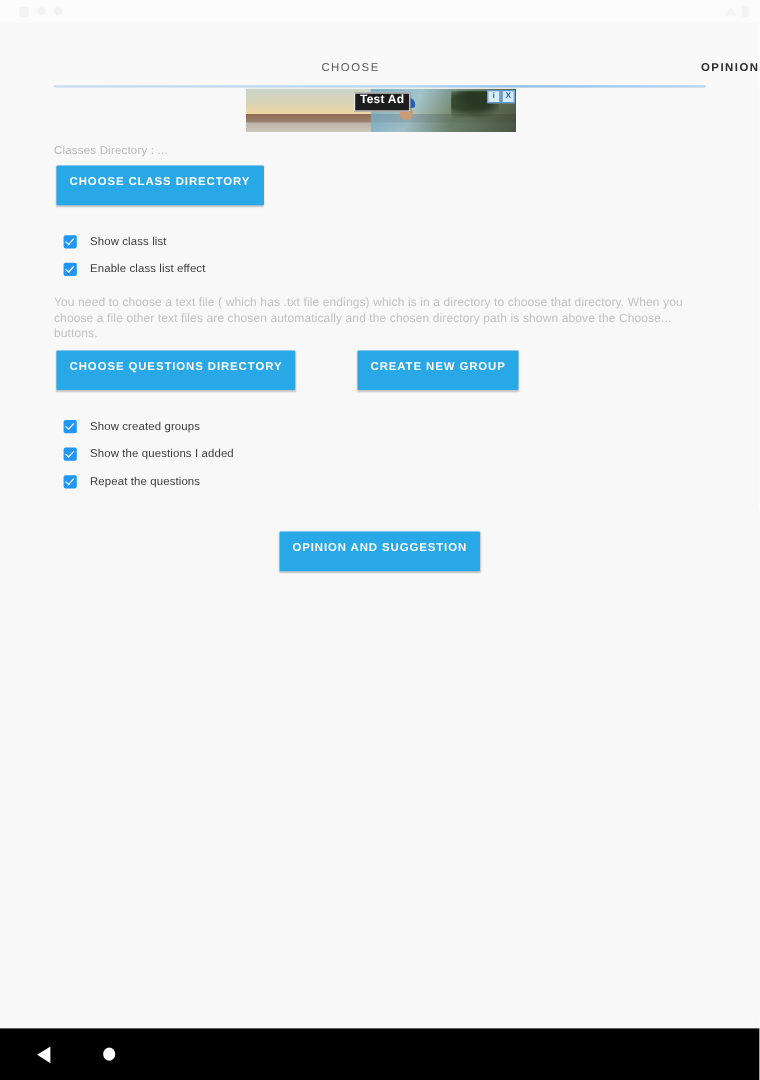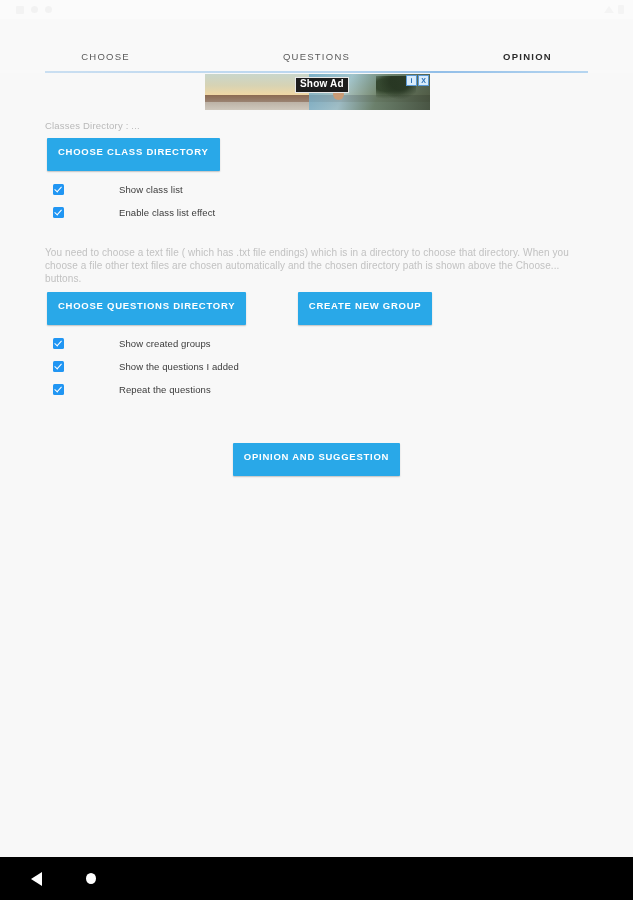--- a/index.html
+++ b/index.html
@@ -44,21 +44,21 @@
   
   .tabbar {
     position: absolute; top: 19px; left: 0;
     width: 633px; height: 54px;
     background: #f9f9f9;
     display: flex;
     align-items: center;
   }
   .tab {
     flex: 1;
-    text-align: center;
+    text-align: right;
     font-size: 9.5px;
     letter-spacing: 1.25px;
     color: #5a5a5a;
     font-weight: 400;
     user-select: none;
     margin-top: 20px;
   }
   .tab.active { color: #2b2b2b; font-weight: 700; }
   .tab-underline {
     position: absolute;
@@ -171,26 +171,25 @@
     padding: 8px 11px 14px 11px;
     margin: 7px 0 0 47px;
     border-radius: 1px;
     box-shadow: 0 1px 1.5px rgba(0,0,0,.22);
     cursor: pointer;
     white-space: nowrap;
   }
 
   .checkrow {
     display: flex;
-    align-items: flex-start;
+    align-items: flex-end;
     margin: 0 0 0 53px;
     height: 23px;
     cursor: pointer;
     user-select: none;
-    gap: 44px;
   }
   .checkrow.first { margin-top: 13px; }
   .cbox {
     width: 11px; height: 11px;
     background: #2196f3;
     border-radius: 1.5px;
     position: relative;
     flex: 0 0 auto;
   }
   .cbox::after {
@@ -260,37 +259,36 @@
       <span class="sb-dot"></span>
     </div>
     <div class="sb-right">
       <span class="sb-wifi"></span>
       <span class="sb-batt"></span>
     </div>
   </div>
 
   <div class="tabbar">
     <div class="tab">CHOOSE</div>
-    <div class="tab">QUESTIONS</div>
     <div class="tab active">OPINION</div>
   </div>
   <div class="tab-underline"></div>
 
   <div class="ad">
     <div class="ad-sky"></div>
     <div class="ad-sea"></div>
     <div class="ad-sand"></div>
     <div class="ad-right">
       <div class="ad-palm"></div>
     </div>
     <div class="ad-person">
       <div class="ad-person-head"></div>
       <div class="ad-person-hat"></div>
     </div>
-    <div class="ad-testlabel">Show Ad</div>
+    <div class="ad-testlabel">Test Ad</div>
     <div class="ad-badges">
       <div class="ad-badge">i</div>
       <div class="ad-badge">X</div>
     </div>
   </div>
 
   <div class="content">
 
     <div class="section-label">Classes Directory : ...</div>
 

